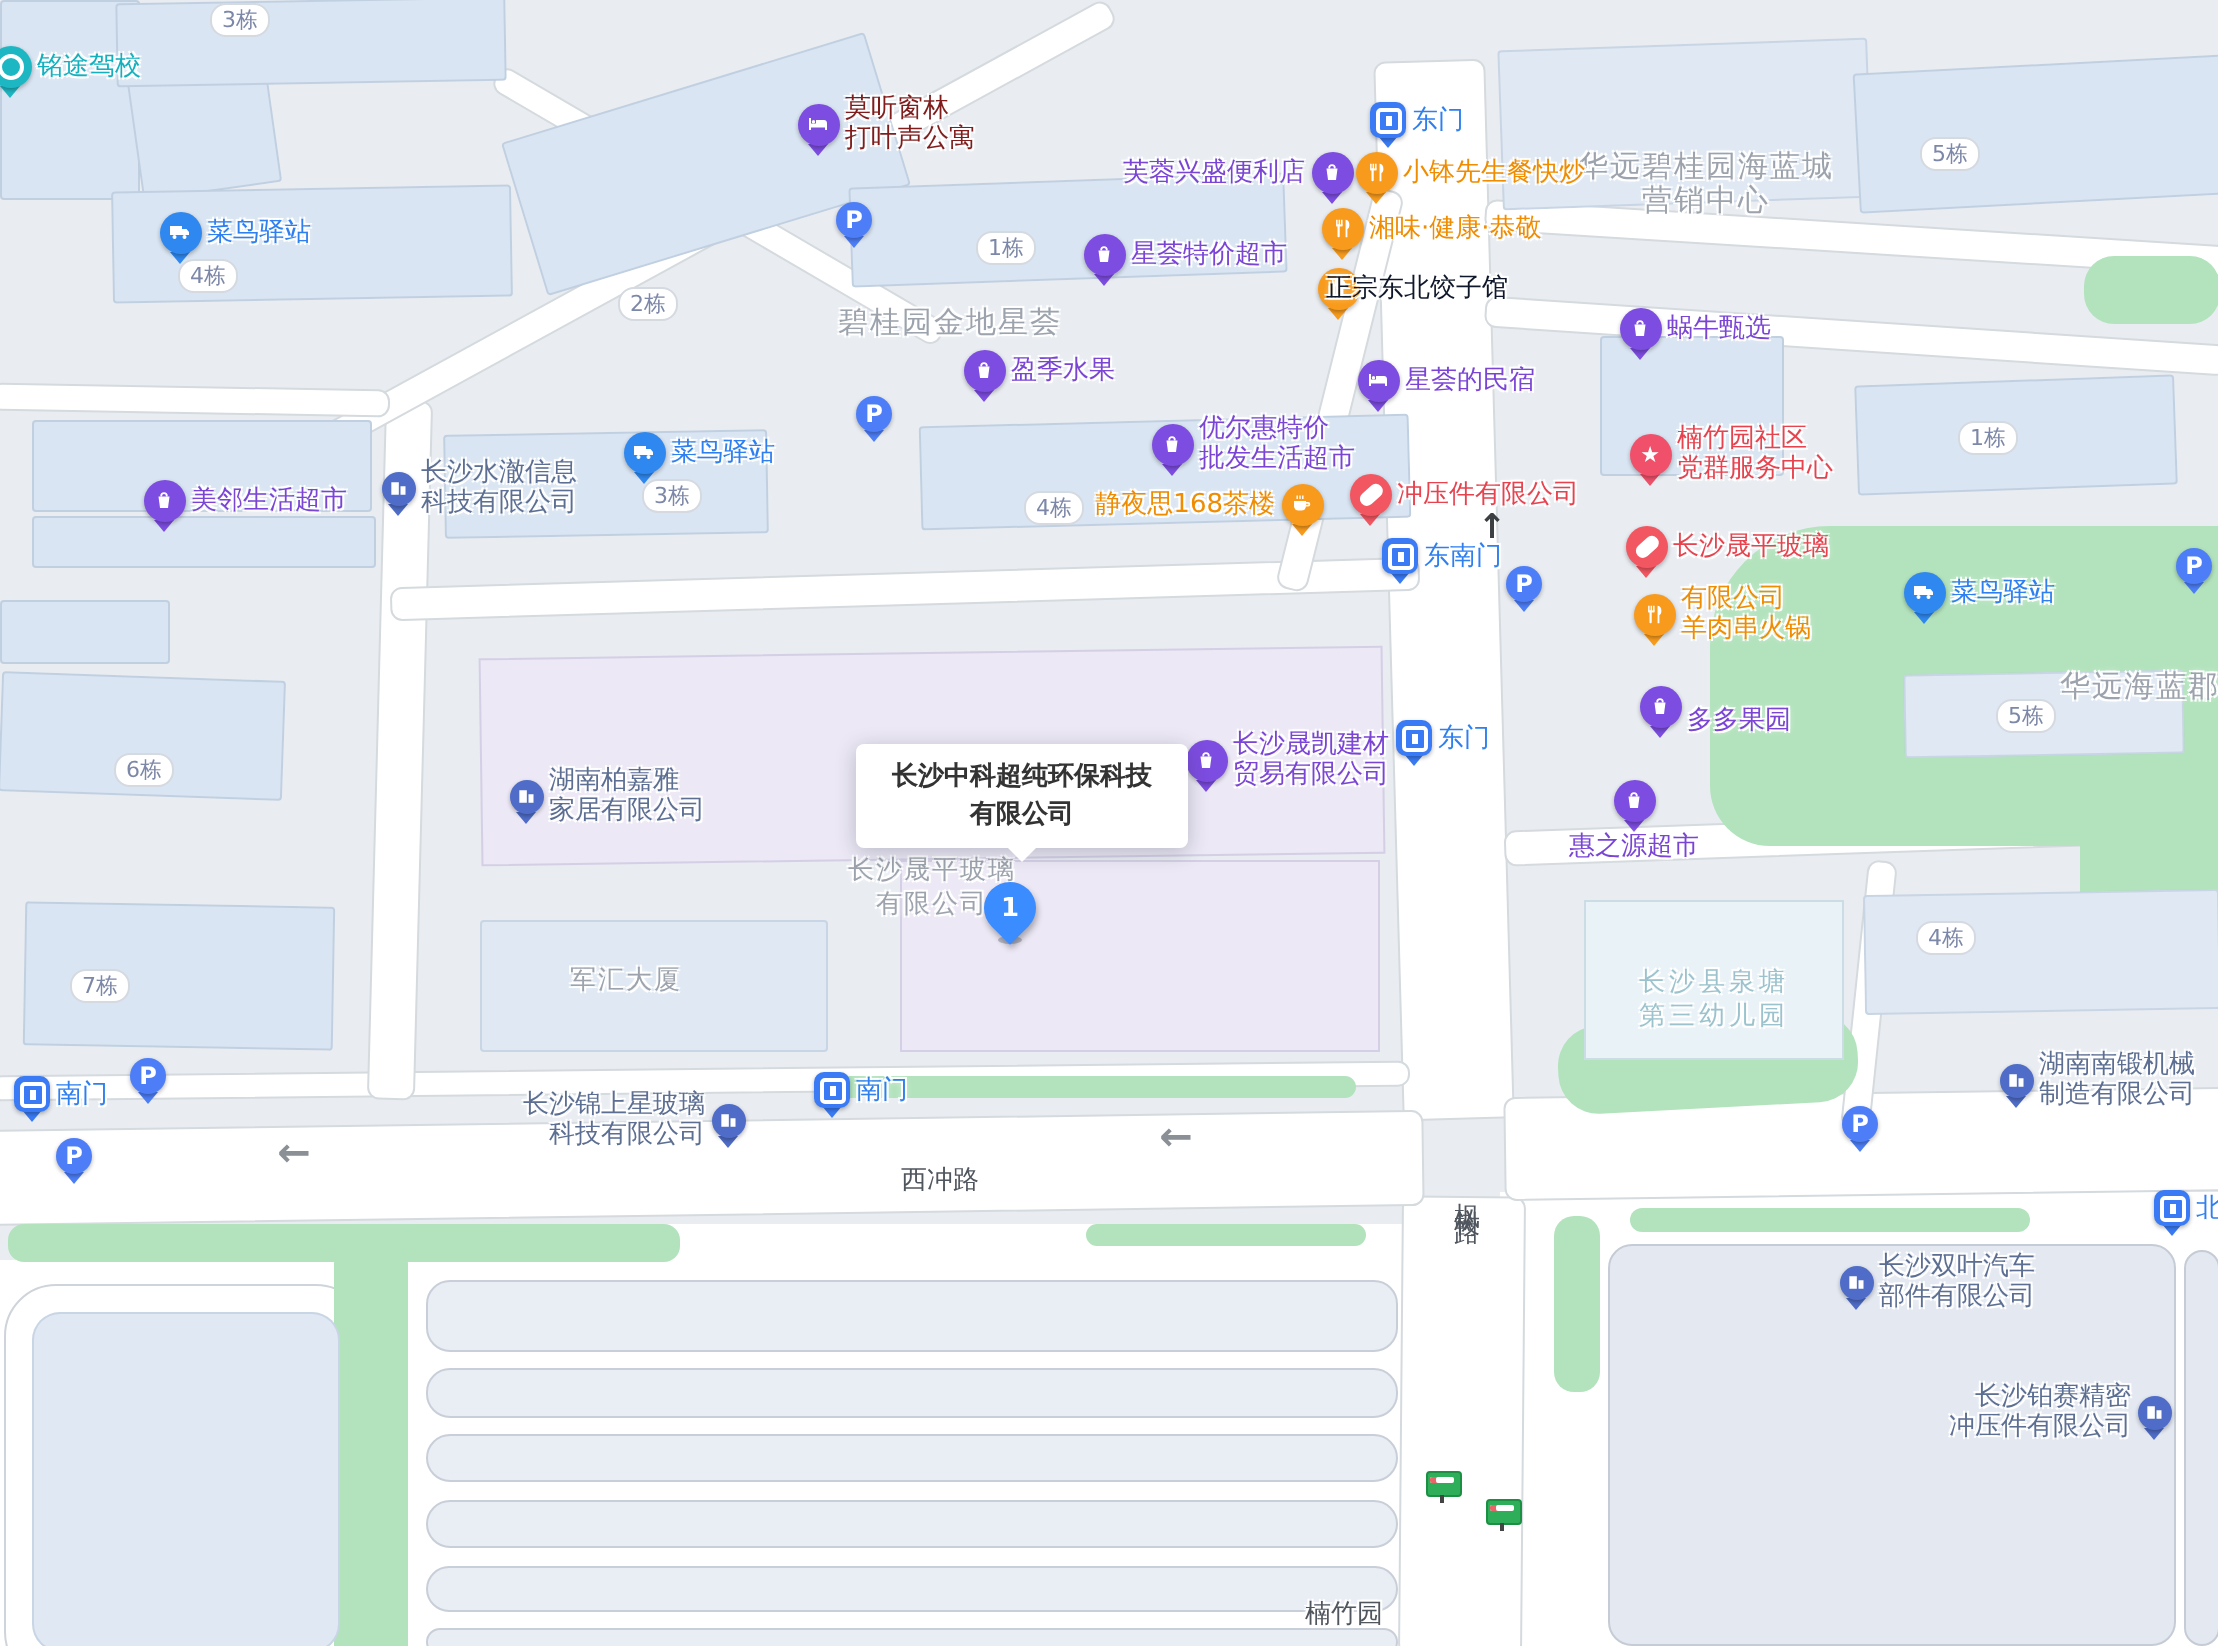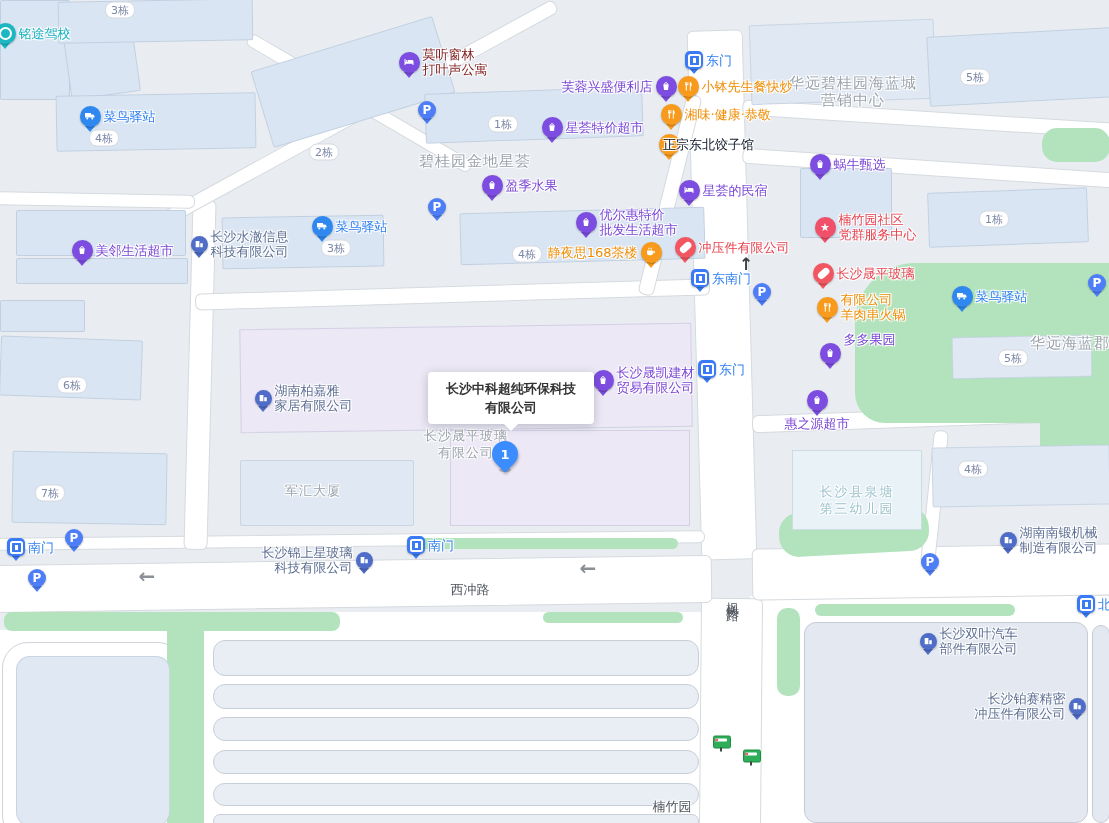--- a/index.html
+++ b/index.html
@@ -195,21 +195,21 @@
       <div class="plab halo" style="color: rgb(46, 127, 240); left: 712px; top: 270.5px;">
         <div>东南门</div>
       </div>
       <div class="plab halo" style="color: rgb(240, 140, 0); left: 840.5px; top: 292px;">
         <div>有限公司</div>
         <div>羊肉串火锅</div>
       </div>
       <div class="plab halo" style="color: rgb(46, 127, 240); left: 975.5px; top: 288.5px;">
         <div>菜鸟驿站</div>
       </div>
-      <div class="plab halo" style="color: rgb(122, 69, 213); left: 843.5px; top: 332px;">
+      <div class="plab halo" style="color: rgb(122, 69, 213); left: 843.5px; top: 353px;">
         <div>多多果园</div>
       </div>
       <div class="plab halo" style="color: rgb(46, 127, 240); left: 719px; top: 361.5px;">
         <div>东门</div>
       </div>
       <div class="plab halo" style="color: rgb(122, 69, 213); left: 616.5px; top: 365px;">
         <div>长沙晟凯建材</div>
         <div>贸易有限公司</div>
       </div>
       <div class="plab halo" style="color: rgb(92, 110, 146); left: 274.5px; top: 383px;">

